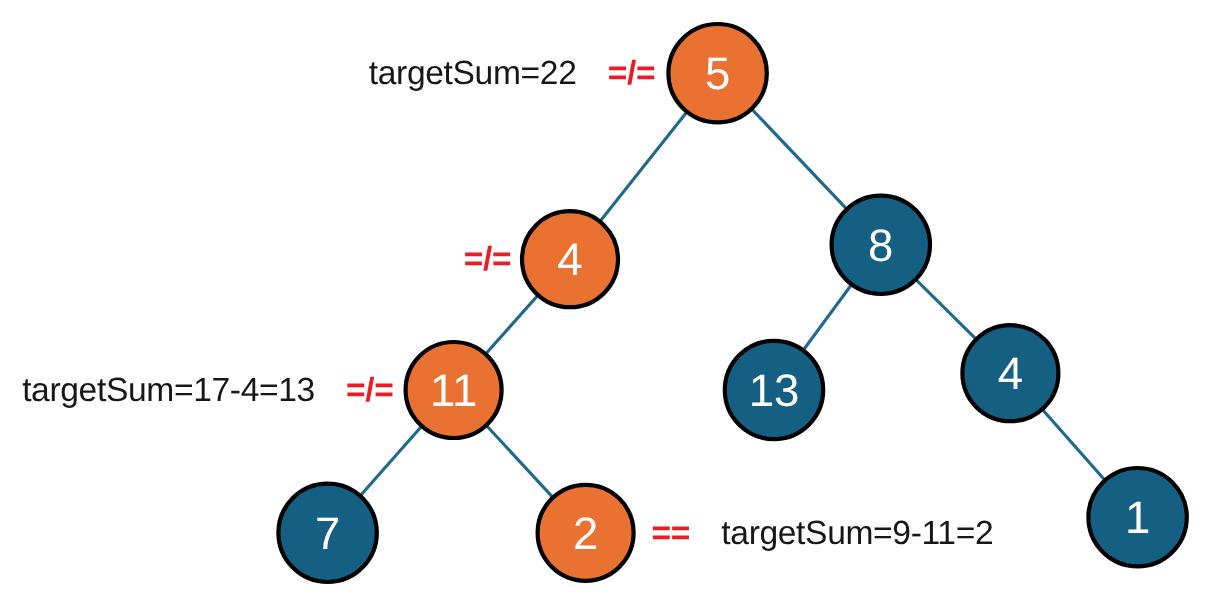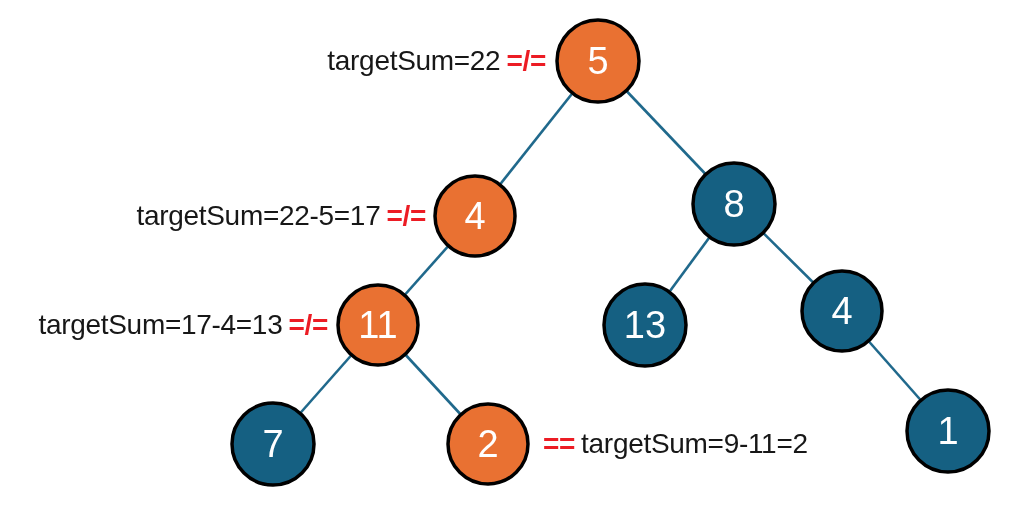--- a/index.html
+++ b/index.html
@@ -25,21 +25,21 @@
     left: 0;
     top: 0;
     width: 100%;
     height: 100%;
     pointer-events: none;
   }
   .annotation {
     position: absolute;
     display: flex;
     align-items: baseline;
-    gap: 6px;
+    gap: 26px;
     font-size: 28px;
     line-height: 1;
     white-space: nowrap;
     transform: translateY(-50%);
     letter-spacing: -0.3px;
   }
   .seg-plain {
     color: #171717;
     font-weight: 400;
   }
@@ -105,21 +105,20 @@
           <text x="948" y="431" dy="0.35em" text-anchor="middle" fill="#FFFFFF" class="node-label">1</text>
         </g>
       </g>
   </svg>
   <div id="annotations-layer">
       <div class="annotation" style="top: 61px; right: 478px;">
         <span class="seg-plain">targetSum=22</span>
         <span class="seg-red">=/=</span>
       </div>
       <div class="annotation" style="top: 216px; right: 598px;">
-        <span class="seg-plain">targetSum=22-5=17</span>
         <span class="seg-red">=/=</span>
       </div>
       <div class="annotation" style="top: 325px; right: 696px;">
         <span class="seg-plain">targetSum=17-4=13</span>
         <span class="seg-red">=/=</span>
       </div>
       <div class="annotation" style="top: 444px; left: 543px;">
         <span class="seg-red">==</span>
         <span class="seg-plain">targetSum=9-11=2</span>
       </div>

